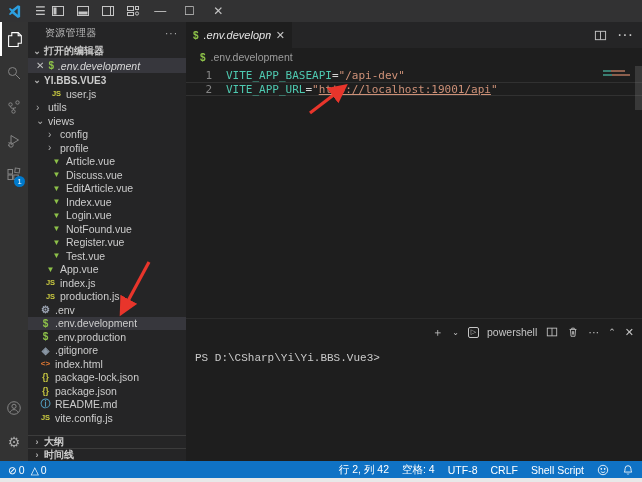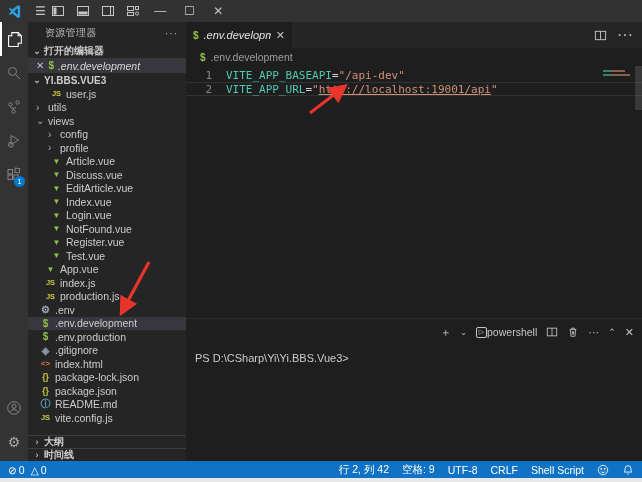--- a/index.html
+++ b/index.html
@@ -66,23 +66,23 @@
   .mm-bar { height:2px; background:linear-gradient(90deg,#3f8f80 0 35%, #a06a55 35% 100%); opacity:.85; }
   .scroll-thumb { position:absolute; top:0; right:0; width:7px; height:44px; background:rgba(121,121,121,.3); }
 
   
   .panel { height:143px; border-top:1px solid #2b2b2b; display:flex; flex-direction:column; }
   .panel-head { height:26px; display:flex; align-items:center; padding:0 8px 0 12px; }
   .ptabs { display:flex; gap:15px; font-size:10.5px; color:#969696; }
   .ptab { padding:5px 0 3px 0; }
   .ptab.active { color:#e7e7e7; border-bottom:1px solid #e7e7e7; }
   .panel-actions { margin-left:auto; display:flex; align-items:center; gap:9px; color:#c5c5c5; font-size:11px; }
-  .term-pick { display:flex; align-items:center; gap:0; font-size:10.5px;justify-content:flex-end; }
+  .term-pick { display:flex; align-items:center; gap:8px; font-size:10.5px;justify-content:flex-end; }
   .term-pick .box { width:11px; height:11px; border:1px solid #c5c5c5; border-radius:2px; font-size:7px; display:flex; align-items:center; justify-content:center; }
-  .term-body { flex:1; font-family:Liberation Sans, sans-serif; font-size:11px; color:#cccccc; padding:7px 12px 0 9px; }
+  .term-body { flex:1; font-family:Liberation Mono, monospace; font-size:11px; color:#cccccc; padding:7px 12px 0 9px; }
 
   
   .statusbar { height:17px; background:#0f72c5; color:#ffffff; display:flex; align-items:center; font-size:10.5px; padding:0 8px; }
   .sb-left { display:flex; align-items:center; gap:8px; }
   .sb-left .grp { display:flex; align-items:center; gap:2px; }
   .sb-right { margin-left:auto; display:flex; align-items:center; gap:13px; }
   .bottom-strip { height:4px; background:#e8e8e8; }
 
   
   .arrows { position:absolute; inset:0; width:642px; height:482px; pointer-events:none; z-index:50; }
@@ -414,21 +414,21 @@
   <div class="sb-left">
     <span class="grp">
       <span>⊘</span>
         <span>0</span>
       <span style="margin-left:4px">△</span>
         <span>0</span>
     </span>
   </div>
   <div class="sb-right">
     <span>行 2, 列 42</span>
-    <span>空格: 9</span>
+    <span>空格: 4</span>
     <span>UTF-8</span>
     <span>CRLF</span>
     <span>Shell Script</span>
     <span>
       <svg class="icon" width="12" height="12" viewBox="0 0 14 14" fill="none" stroke="#ffffff">
           <circle cx="7" cy="7" r="5.5"></circle>
           <circle cx="5" cy="5.7" r=".6" fill="#fff"></circle>
           <circle cx="9" cy="5.7" r=".6" fill="#fff"></circle>
           <path d="M4.4 8.6c1.6 1.8 3.6 1.8 5.2 0"></path>
         </svg>

